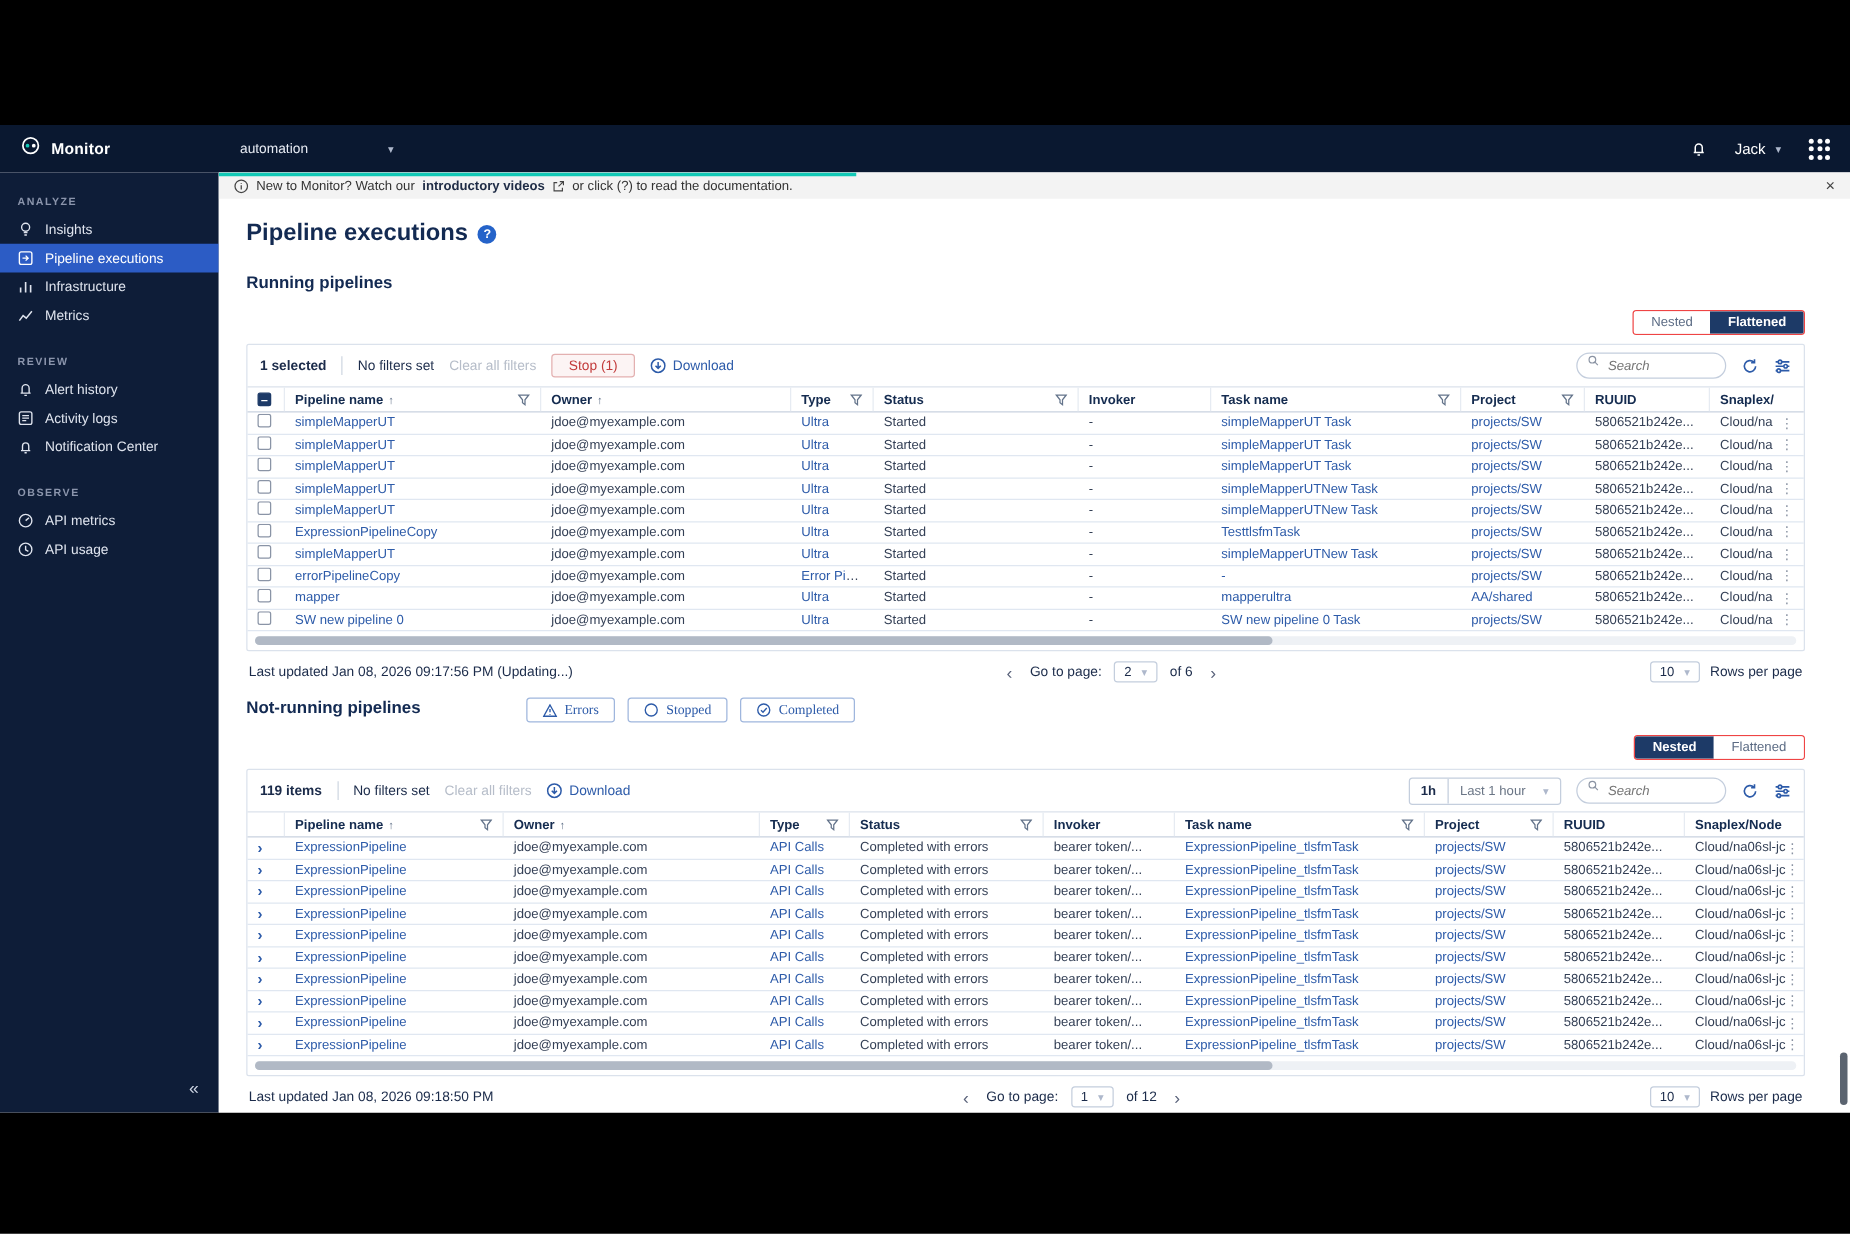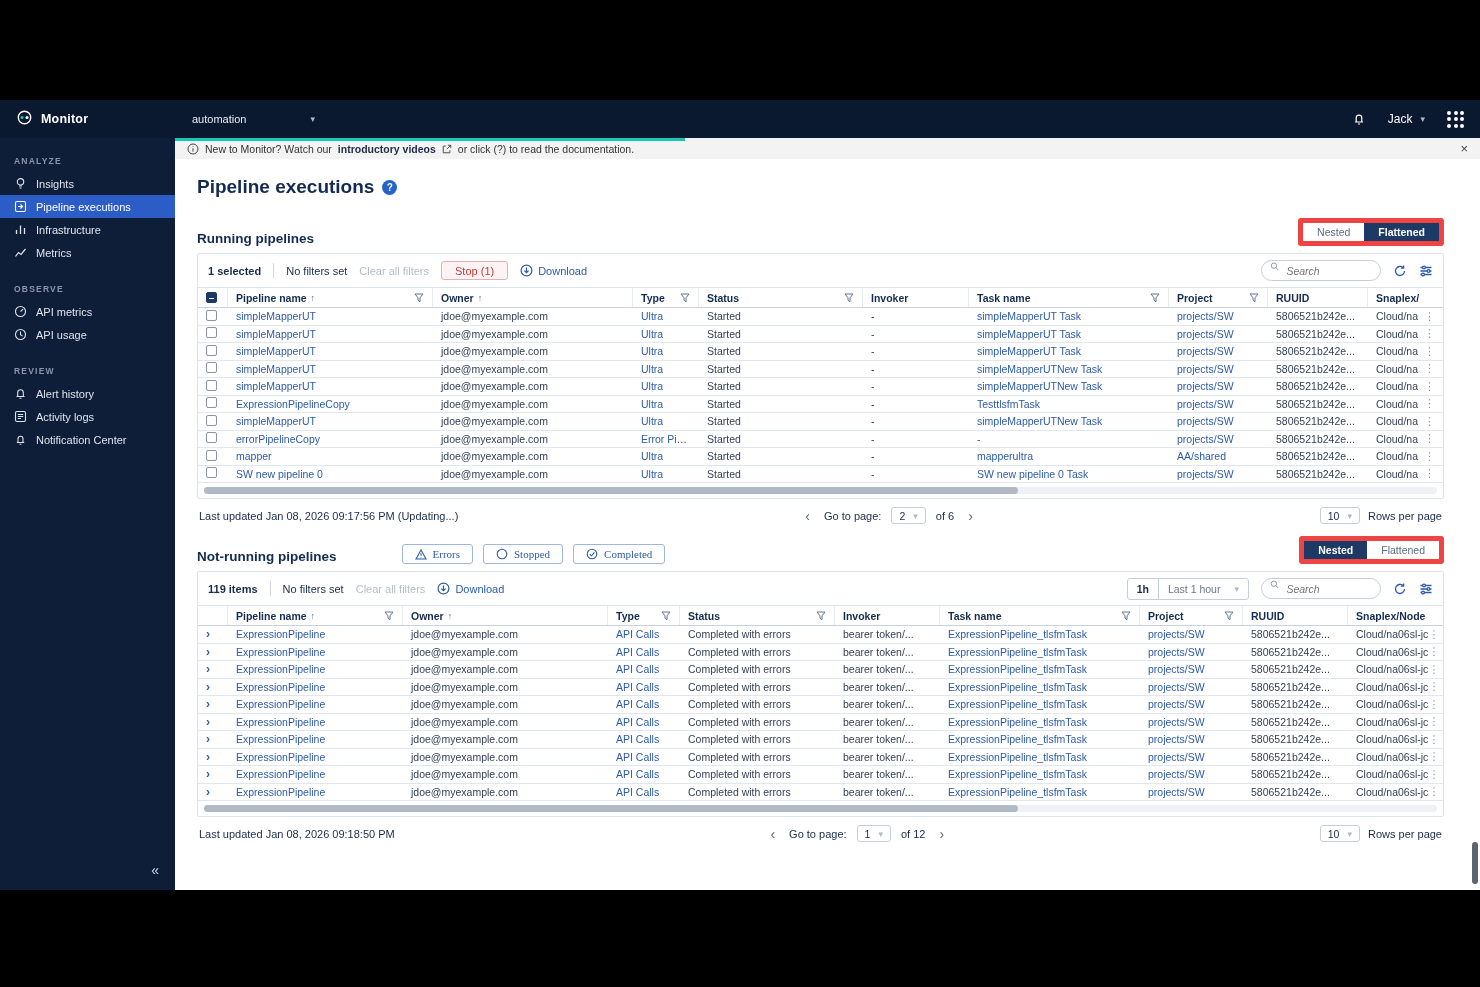--- a/index.html
+++ b/index.html
@@ -38,23 +38,23 @@
   .banner .lnk-b { font-weight:700; color:#1f2c46; cursor:pointer; }
   .banner .close { margin-left:auto; color:#444; font-size:13px; cursor:pointer; }
 
   .content { padding:0 36px 0 22px; }
   .page-title { display:flex; align-items:center; gap:8px; margin-top:17px; }
   .page-title h1 { margin:0; font-size:19px; color:#132a52; font-weight:700; }
   .help-badge { width:15px; height:15px; border-radius:50%; background:#2563c9; color:#fff; font-size:10px; font-weight:700;
                 display:flex; align-items:center; justify-content:center; cursor:pointer; }
 
   .section { margin-top:20px; }
-  .sec-head { display:flex; align-items:flex-end; gap:13px; margin-bottom:7px; }
+  .sec-head { display:flex; align-items:flex-start; gap:32px; margin-bottom:7px; }
   .sec-head h2 { margin:0; font-size:13.5px; color:#132a52; font-weight:700; }
-  .toggle { margin-left:auto; display:flex; border:5px solid #ef4444; border-radius:3px; overflow:hidden; }
+  .toggle { margin-left:auto; display:flex; border:1px solid #ef4444; border-radius:3px; overflow:hidden;margin-top:30px; }
   .tg { padding:3px 14px; font-size:10.5px; color:#5b6b84; background:#fff; cursor:pointer; }
   .tg.sel { background:#1d3a67; color:#fff; font-weight:700; }
 
   .chips { display:flex; gap:10px; margin-left:52px; }
   .chip { display:flex; align-items:center; gap:6px; border:1px solid #9fb6dd; color:#2d5ba9; background:#fff;
           border-radius:3px; padding:3px 12px; font-size:11px; cursor:pointer;font-family:Liberation Serif, serif; }
 
   .panel { border:1px solid #dbe2ec; border-radius:2px; }
   .toolbar { height:33px; display:flex; align-items:center; gap:12px; padding:0 10px; font-size:11px; }
   .tb-sep { width:1px; height:15px; background:#d0d7e2; }
@@ -170,56 +170,56 @@
           <span>Infrastructure</span>
         </div>
         <div class="sb-item">
           <svg width="13" height="13" viewBox="0 0 13 13" fill="none" stroke="#dfe4ee" stroke-width="1.2">
               <path d="M1.5 10.5l3-4 2.5 2 4.5-5.5"></path>
             </svg>
           <span>Metrics</span>
         </div>
       </div>
       <div class="sb-section">
+        <div class="sb-label">REVIEW</div>
+        <div class="sb-item">
+          <svg width="13" height="13" viewBox="0 0 13 13" fill="none" stroke="#dfe4ee" stroke-width="1.1">
+              <path d="M2.5 9.5h8M3.7 9.5V5.5a2.8 2.8 0 0 1 5.6 0v4M5.5 11.3h2"></path>
+            </svg>
+          <span>Alert history</span>
+        </div>
+        <div class="sb-item">
+          <svg width="13" height="13" viewBox="0 0 13 13" fill="none" stroke="#dfe4ee" stroke-width="1.1">
+              <rect x="1.5" y="1.5" width="10" height="10" rx="1.5"></rect>
+              <path d="M3.8 4.5h5.4M3.8 6.5h5.4M3.8 8.5h3.2"></path>
+            </svg>
+          <span>Activity logs</span>
+        </div>
+        <div class="sb-item">
+          <svg width="13" height="13" viewBox="0 0 13 13" fill="none" stroke="#dfe4ee" stroke-width="1.1">
+              <path d="M2.8 9.5h7.4M4 9.5V5.8a2.5 2.5 0 0 1 5 0v3.7M5.6 11.2h1.8"></path>
+            </svg>
+          <span>Notification Center</span>
+        </div>
+      </div>
+      <div class="sb-section">
         <div class="sb-label">OBSERVE</div>
         <div class="sb-item">
           <svg width="13" height="13" viewBox="0 0 13 13" fill="none" stroke="#dfe4ee" stroke-width="1.1">
               <circle cx="6.5" cy="6.5" r="5"></circle>
               <path d="M6.5 6.5L9.2 4.2"></path>
             </svg>
           <span>API metrics</span>
         </div>
         <div class="sb-item">
           <svg width="13" height="13" viewBox="0 0 13 13" fill="none" stroke="#dfe4ee" stroke-width="1.1">
               <circle cx="6.5" cy="6.5" r="5"></circle>
               <path d="M6.5 3.6V6.8l2.2 1.3"></path>
             </svg>
           <span>API usage</span>
-        </div>
-      </div>
-      <div class="sb-section">
-        <div class="sb-label">REVIEW</div>
-        <div class="sb-item">
-          <svg width="13" height="13" viewBox="0 0 13 13" fill="none" stroke="#dfe4ee" stroke-width="1.1">
-              <path d="M2.5 9.5h8M3.7 9.5V5.5a2.8 2.8 0 0 1 5.6 0v4M5.5 11.3h2"></path>
-            </svg>
-          <span>Alert history</span>
-        </div>
-        <div class="sb-item">
-          <svg width="13" height="13" viewBox="0 0 13 13" fill="none" stroke="#dfe4ee" stroke-width="1.1">
-              <rect x="1.5" y="1.5" width="10" height="10" rx="1.5"></rect>
-              <path d="M3.8 4.5h5.4M3.8 6.5h5.4M3.8 8.5h3.2"></path>
-            </svg>
-          <span>Activity logs</span>
-        </div>
-        <div class="sb-item">
-          <svg width="13" height="13" viewBox="0 0 13 13" fill="none" stroke="#dfe4ee" stroke-width="1.1">
-              <path d="M2.8 9.5h7.4M4 9.5V5.8a2.5 2.5 0 0 1 5 0v3.7M5.6 11.2h1.8"></path>
-            </svg>
-          <span>Notification Center</span>
         </div>
       </div>
       <div class="collapse">«</div>
     </nav>
 
     <main class="main">
       <div class="teal-bar"></div>
 
       <div class="banner">
         <svg width="12" height="12" viewBox="0 0 12 12" fill="none" stroke="#444" stroke-width="1">

